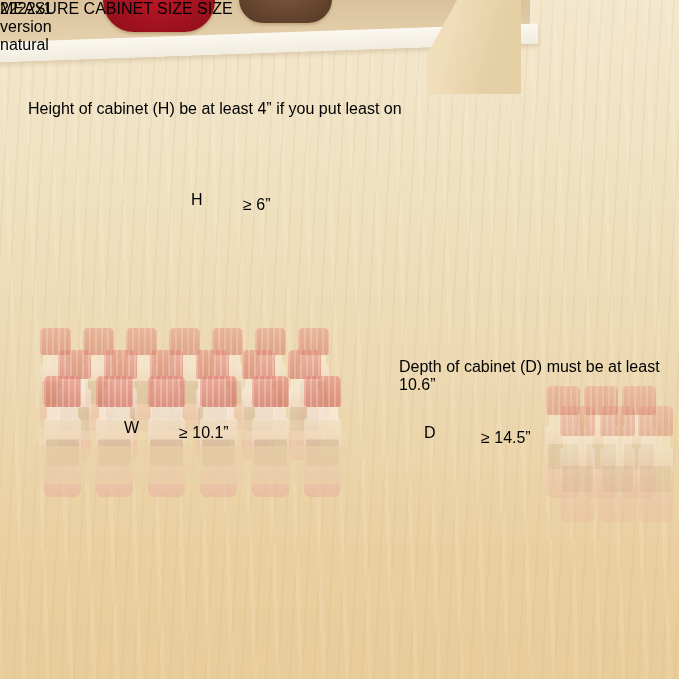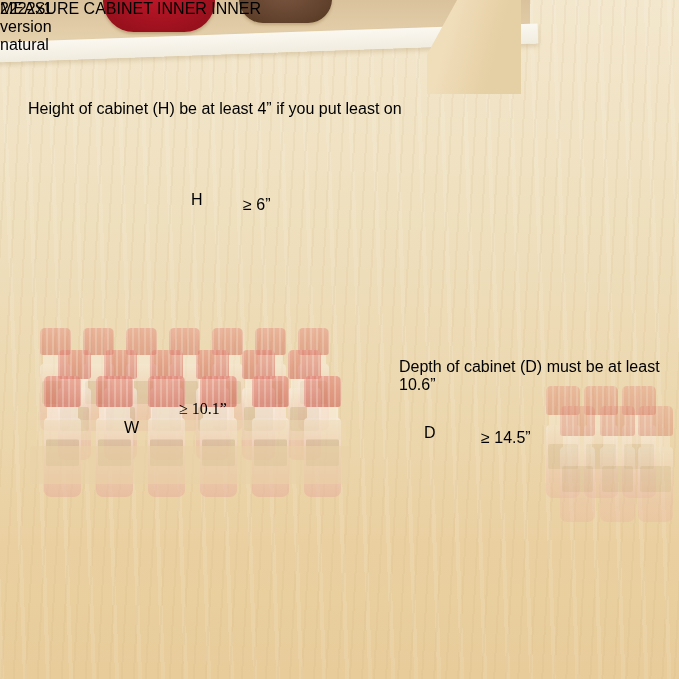--- a/index.html
+++ b/index.html
@@ -335,27 +335,27 @@
 
   <div class="abs circle" style="left:191px;top:191px;">H</div>
   <div class="abs val red" style="left:243px;top:196px;">≥ 6”</div>
 
   <div class="abs note" style="left:399px;top:358px;">
     <span>Depth of cabinet (D)</span>
     <span>must be at least 10.6”</span>
   </div>
 
   <div class="abs circle" style="left:124px;top:419px;">W</div>
-  <div class="abs val blk" style="left:179px;top:400px;font-family:Liberation Serif, serif;">≥ 10.1”</div>
+  <div class="abs val blk" style="left:179px;top:424px;">≥ 10.1”</div>
 
   <div class="abs circle" style="left:424px;top:424px;">D</div>
   <div class="abs val red" style="left:481px;top:429px;">≥ 14.5”</div>
 
   <div class="abs badge">
     <div>2222x1</div>
     <div>version</div>
     <div>natural</div>
   </div>
 
   <div class="abs banner">
-    <span class="hl">MEASURE</span><span class="rest"> CABINET INNER INNER</span>
+    <span class="hl">MEASURE</span><span class="rest"> CABINET SIZE SIZE</span>
   </div>
 </div>
 
 </body></html>

